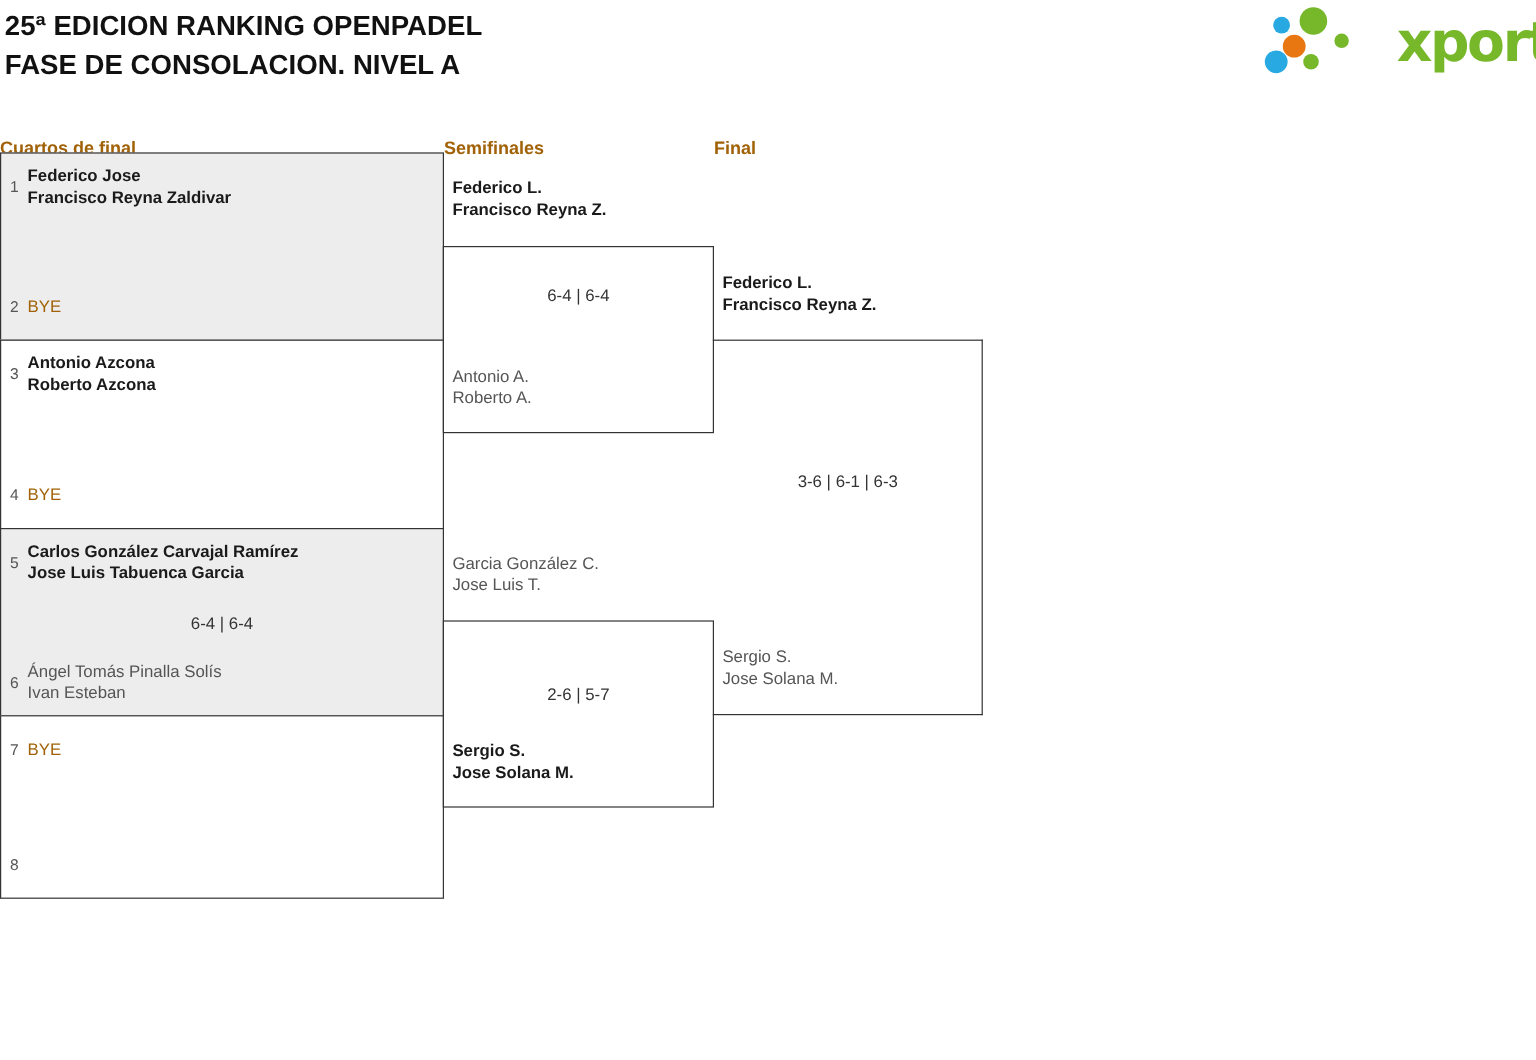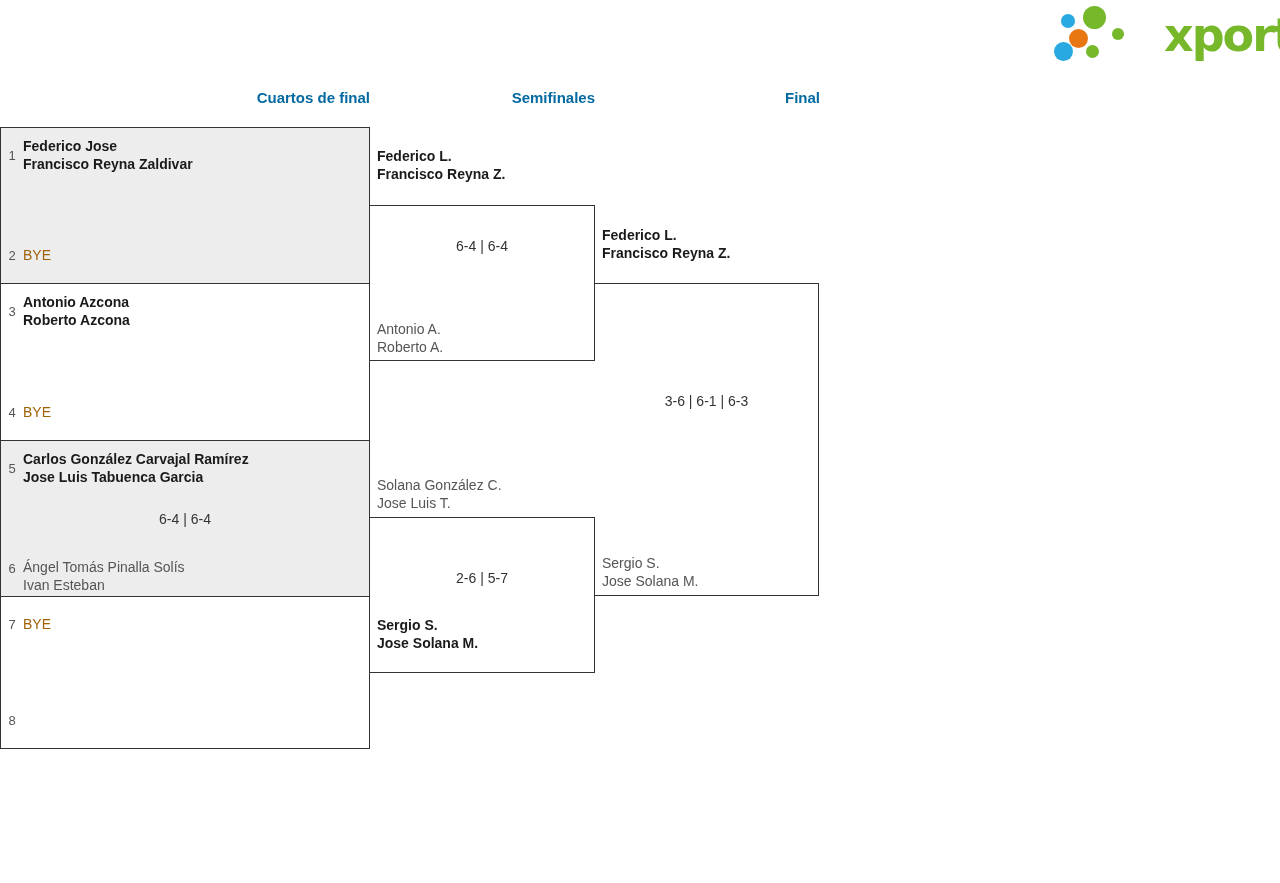--- a/index.html
+++ b/index.html
@@ -16,57 +16,61 @@
   .dot-orange{left:19px;top:29px;width:19px;height:19px;background:#e87711;}
   .dot-blue-lg{left:4px;top:42px;width:19px;height:19px;background:#29a9e1;}
   .dot-green-sm{left:36px;top:45px;width:13px;height:13px;background:#76b82a;}
   .dot-green-tiny{left:62px;top:28px;width:12px;height:12px;background:#76b82a;}
   .wordmark{
     position:absolute;left:74px;top:0;height:66px;line-height:70px;
     font-family:"DejaVu Sans",sans-serif;font-weight:bold;font-size:46px;
     letter-spacing:-2px;color:#76b82a;margin-left:40px;
   }
   
-  .round-h{position:absolute;top:89px;font-size:15px;font-weight:bold;color:#0369a1;text-align:right;}
+  .round-h{position:absolute;top:115px;font-size:15px;font-weight:bold;color:#a16207;text-align:left;}
   .rh-qf{left:0;width:370px;}
   .rh-sf{left:370px;width:225px;}
   .rh-f{left:595px;width:225px;}
   
   .qf-box{position:absolute;left:0;width:370px;border:1px solid #333;box-sizing:border-box;background:#fff;}
   .qf-box.gray{background:#ededed;}
   .qf1{top:127px;height:157px;}
   .qf2{top:283px;height:158px;}
   .qf3{top:440px;height:157px;}
   .qf4{top:596px;height:153px;}
   .row{position:absolute;left:0;right:0;height:36px;display:flex;align-items:center;}
   .row-top{top:9px;}
   .row-bottom{bottom:10px;}
   .seed{flex:none;width:22px;text-align:center;font-size:13px;color:#555;}
   .names{font-size:14px;line-height:18px;}
   .names div{white-space:nowrap;}
   .winner{font-weight:bold;color:#1a1a1a;}
-  .loser{font-weight:normal;color:#555;margin-top:16px;}
+  .loser{font-weight:normal;color:#555;}
   .neutral{font-weight:normal;color:#a16207;}
   .qf-score{position:absolute;left:0;right:0;top:70px;text-align:center;font-size:14px;color:#333;}
   
   .sf-box{position:absolute;left:369px;width:226px;height:156px;border:1px solid #333;box-sizing:border-box;}
   .sf1{top:205px;}
   .sf2{top:517px;}
   .f-box{position:absolute;left:594px;top:283px;width:225px;height:313px;box-sizing:border-box;
          border-top:1px solid #333;border-right:1px solid #333;border-bottom:1px solid #333;}
   .abs-names{position:absolute;font-size:14px;line-height:18px;}
   .abs-score{position:absolute;text-align:center;font-size:14px;color:#333;}
   .sf-score{left:369px;width:226px;}
   .f-score{left:594px;width:225px;}
 </style>
 </head>
 <body>
 
 <div id="canvas">
 
+  <div class="title">
+    <div>25ª EDICION RANKING OPENPADEL</div>
+    <div>FASE DE CONSOLACION. NIVEL A</div>
+  </div>
 
   <div class="logo">
     <span class="dot dot-blue-sm"></span>
     <span class="dot dot-green-lg"></span>
     <span class="dot dot-orange"></span>
     <span class="dot dot-blue-lg"></span>
     <span class="dot dot-green-sm"></span>
     <span class="dot dot-green-tiny"></span>
     <span class="wordmark">xporty</span>
   </div>
@@ -152,21 +156,21 @@
     <div>Federico L.</div>
     <div>Francisco Reyna Z.</div>
   </div>
   <div class="abs-score sf-score" style="top:238px;">6-4 | 6-4</div>
   <div class="abs-names loser" style="left:377px;top:304px;">
     <div>Antonio A.</div>
     <div>Roberto A.</div>
   </div>
 
   <div class="abs-names loser" style="left:377px;top:460px;">
-    <div>Solana González C.</div>
+    <div>Garcia González C.</div>
     <div>Jose Luis T.</div>
   </div>
   <div class="abs-score sf-score" style="top:570px;">2-6 | 5-7</div>
   <div class="abs-names winner" style="left:377px;top:616px;">
     <div>Sergio S.</div>
     <div>Jose Solana M.</div>
   </div>
 
   <div class="abs-names winner" style="left:602px;top:226px;">
     <div>Federico L.</div>

